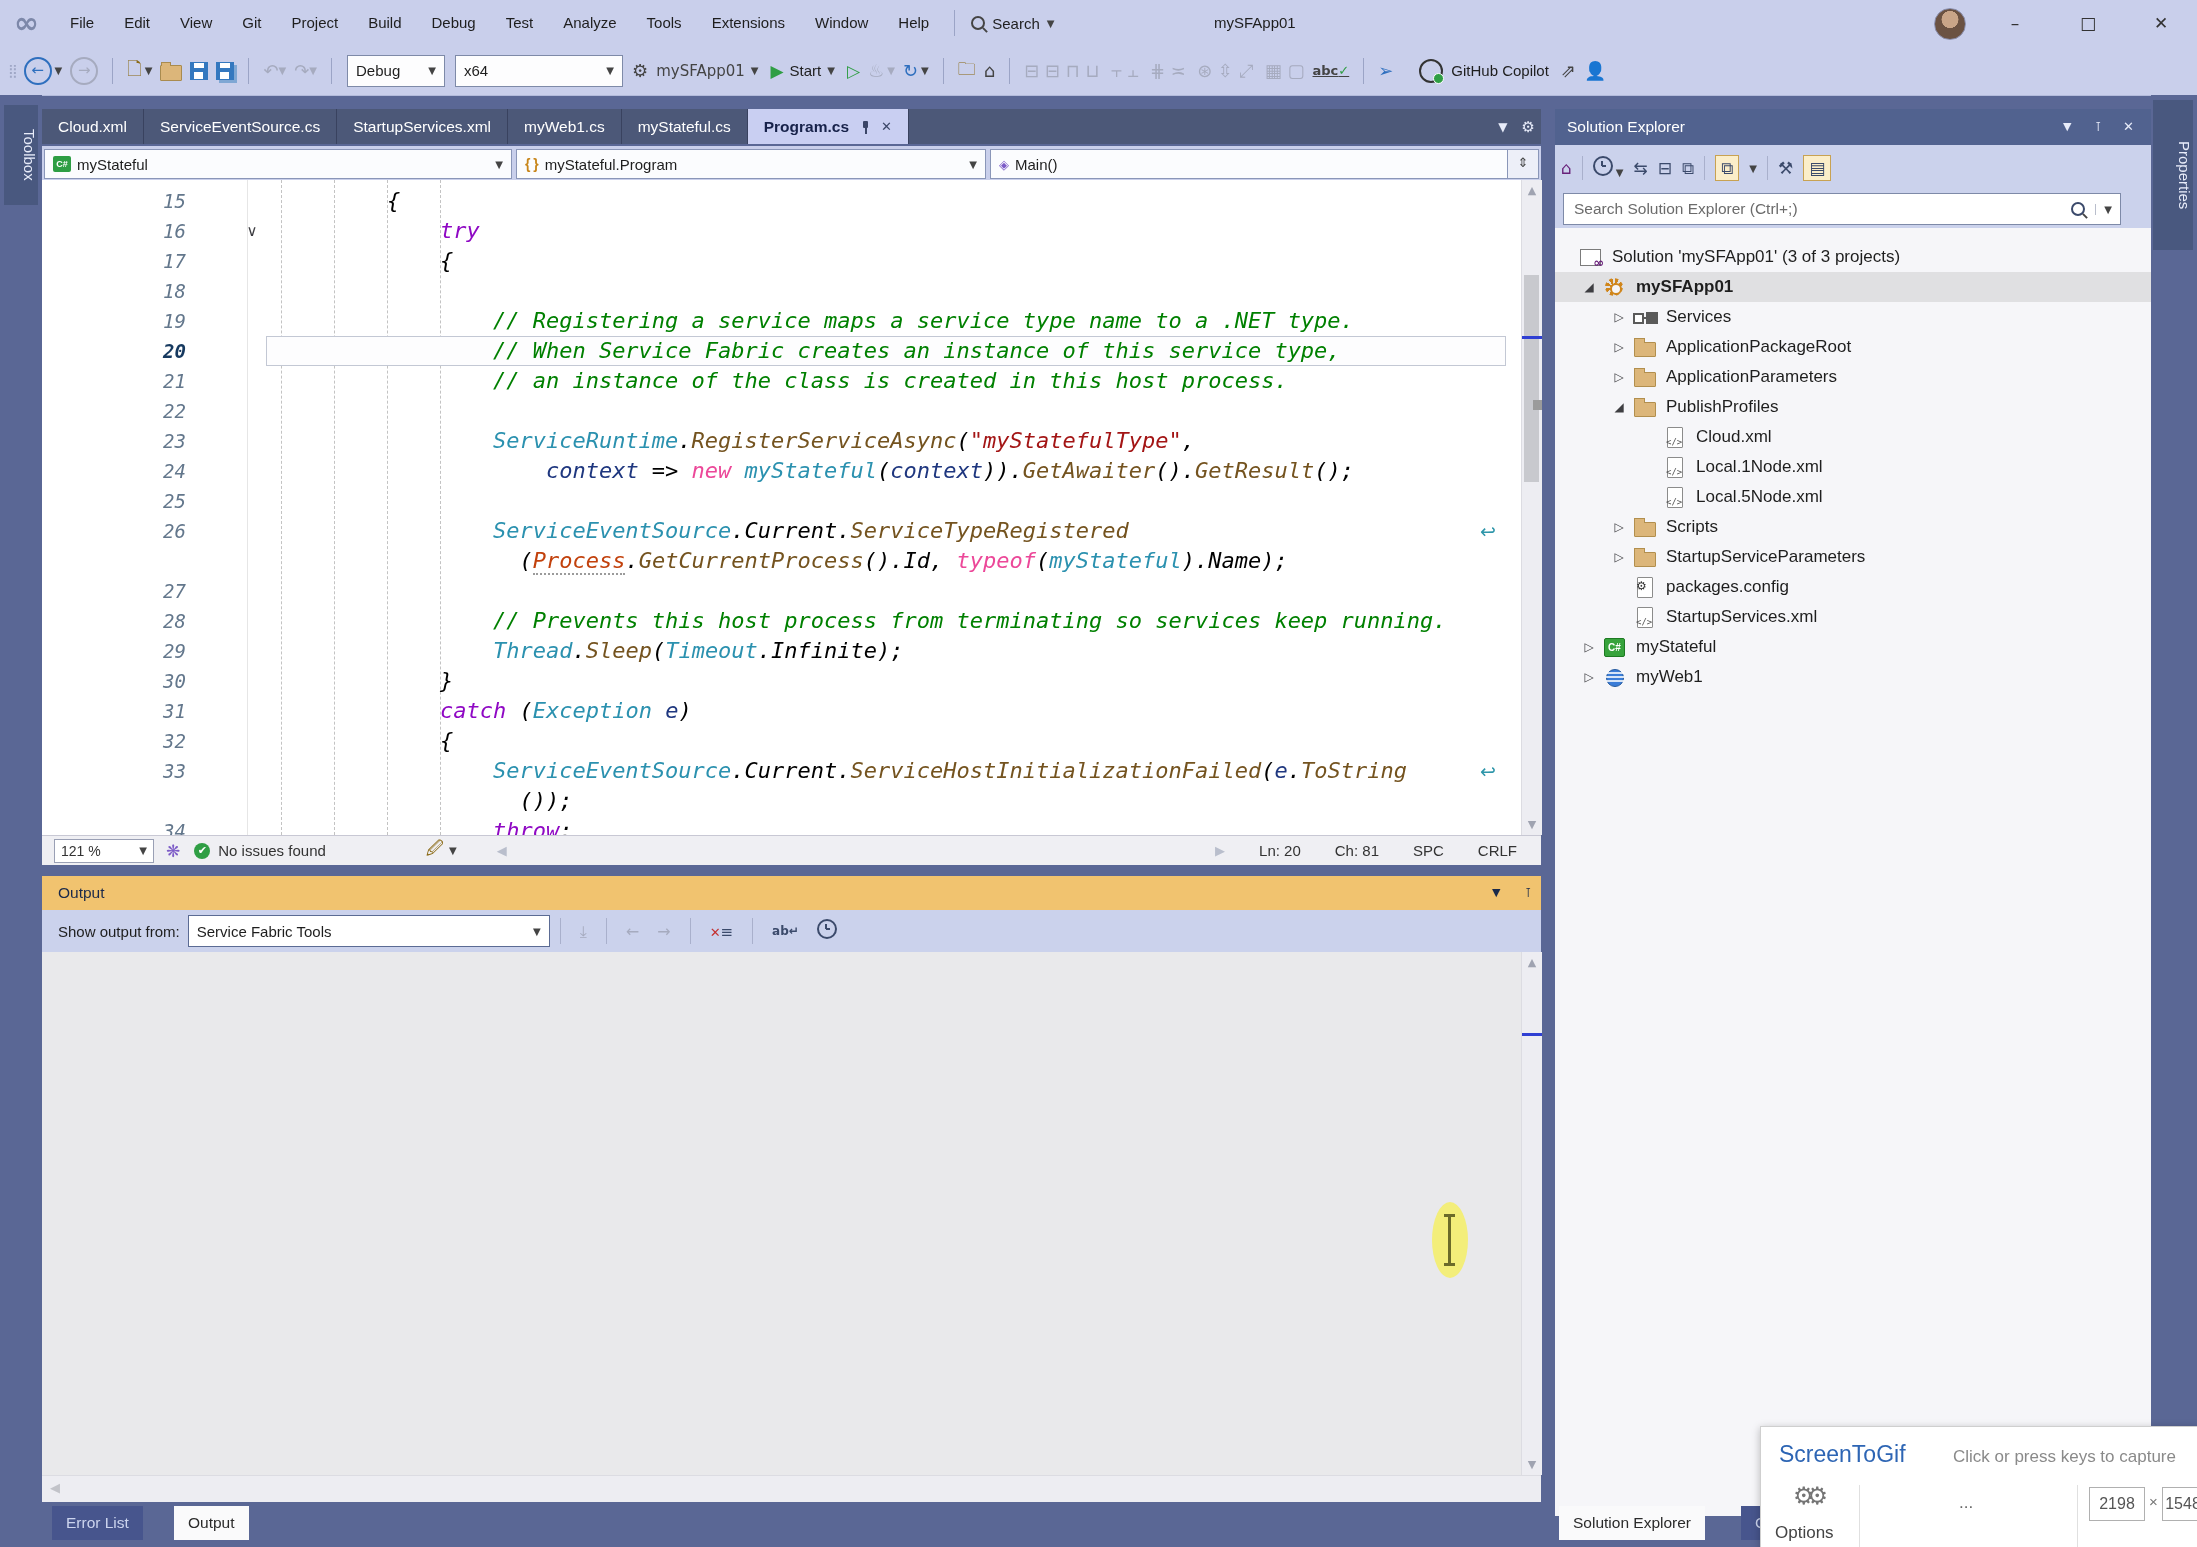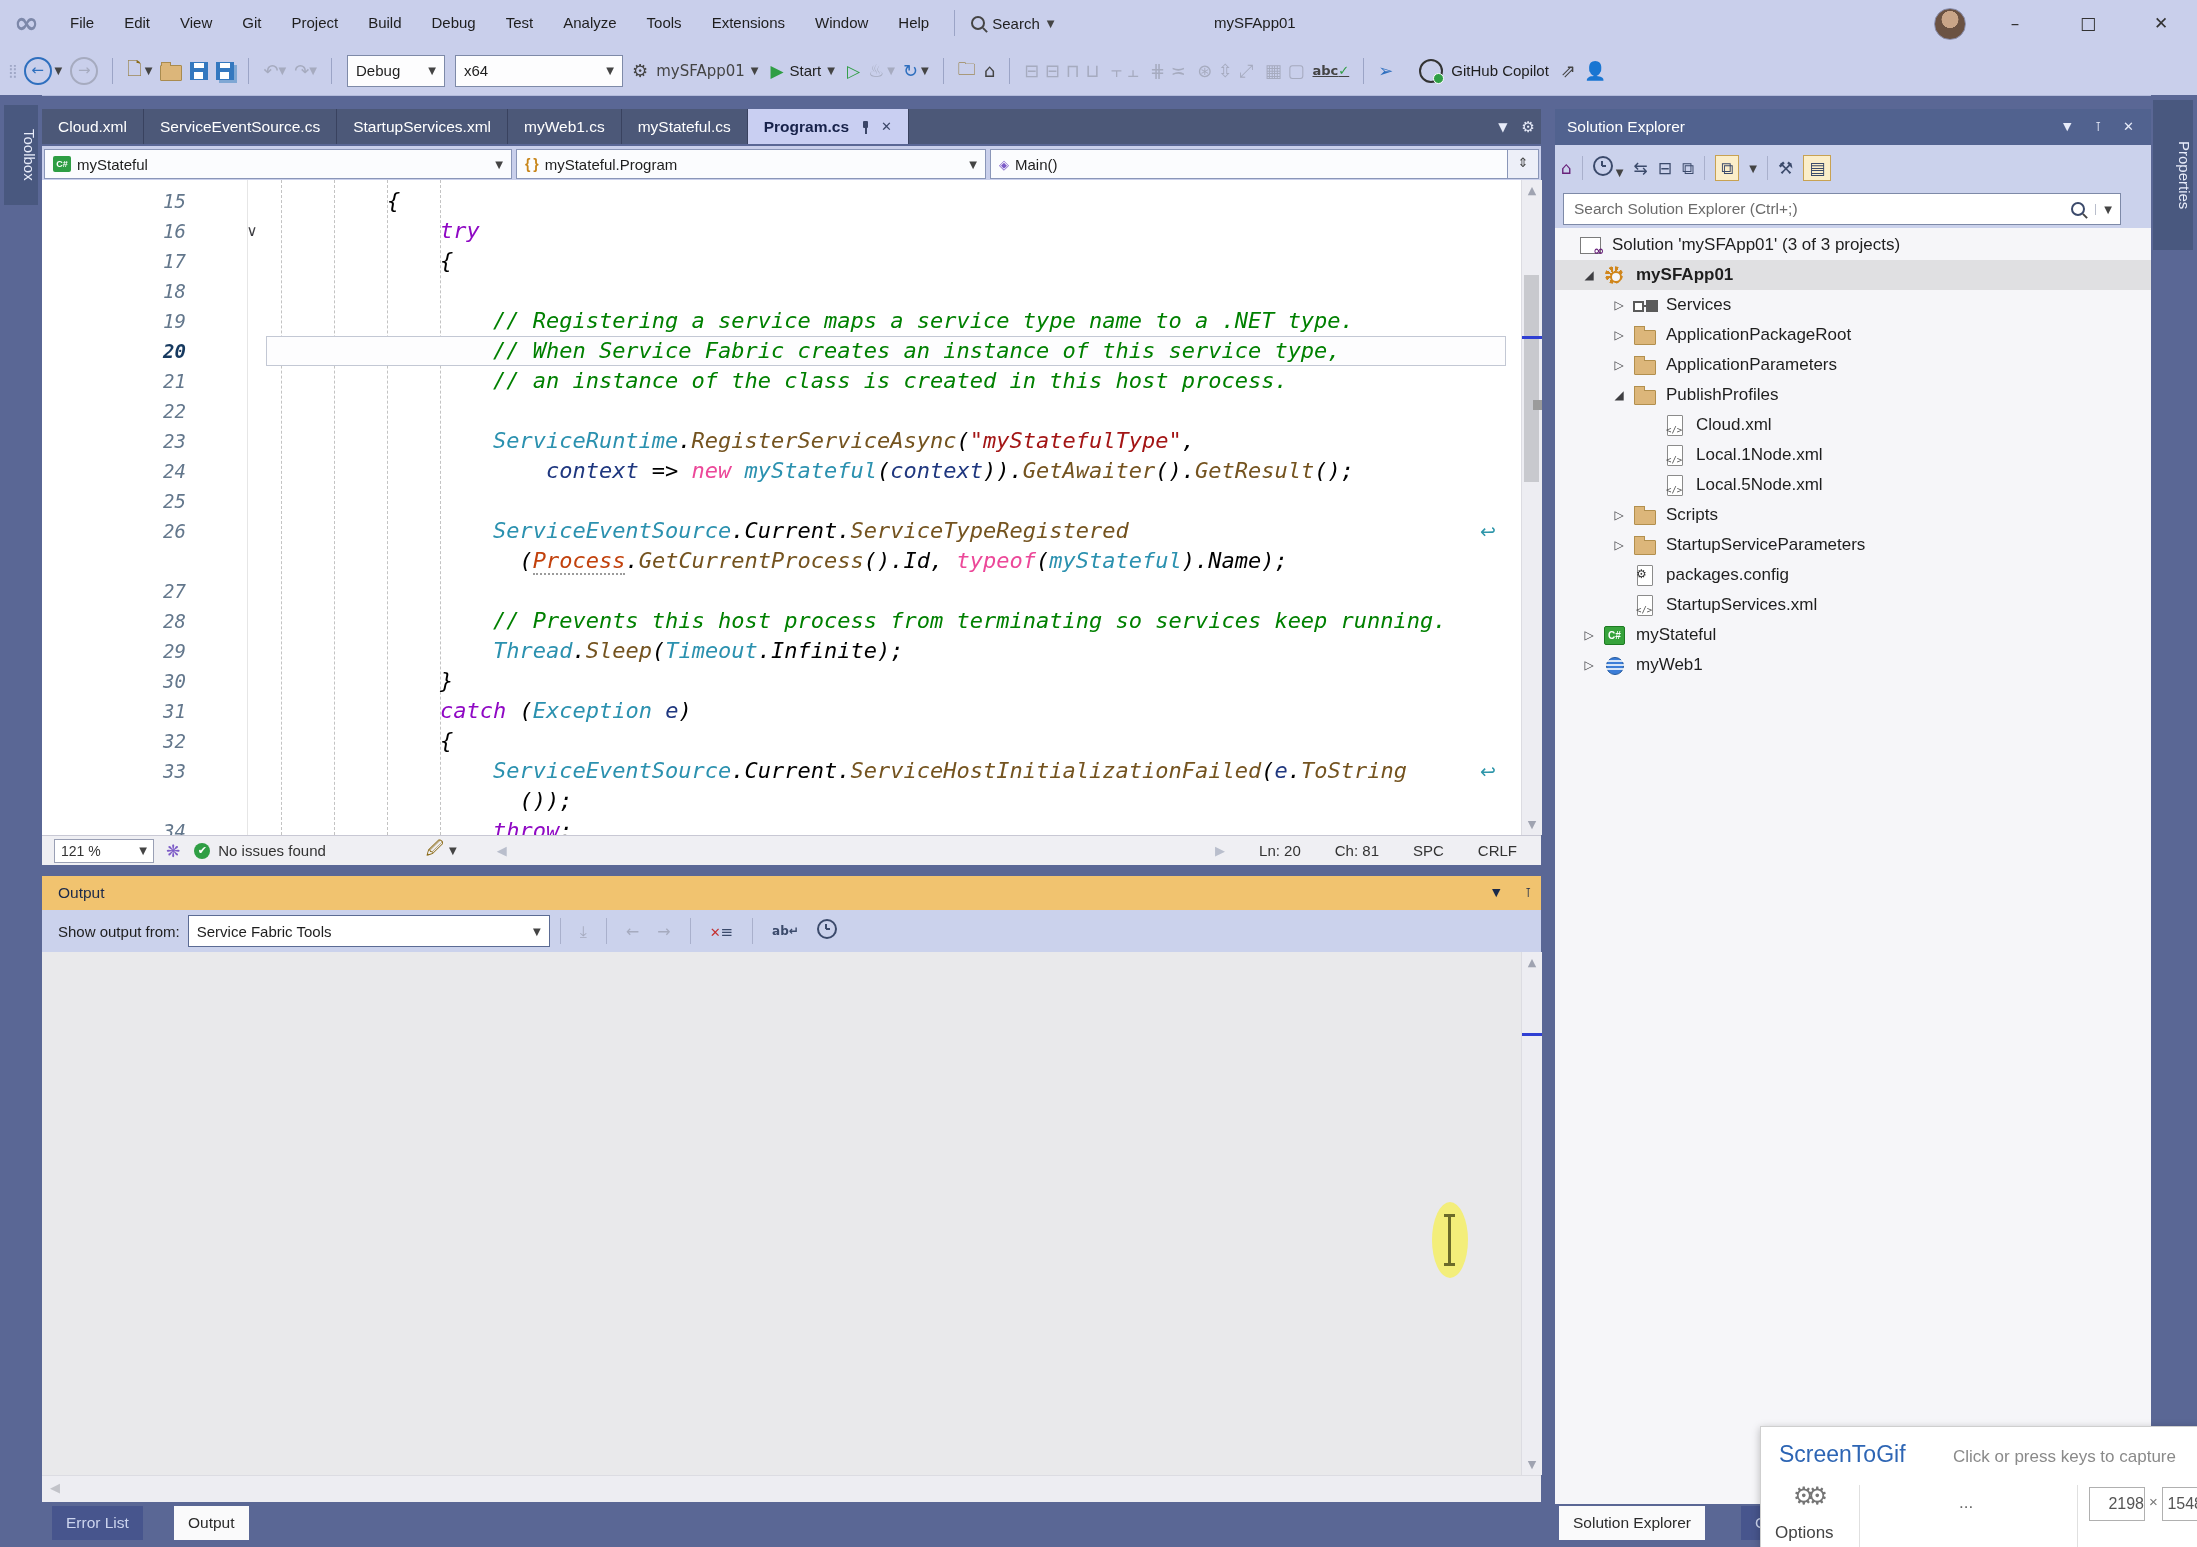--- a/index.html
+++ b/index.html
@@ -127,21 +127,21 @@
   .stitle .t{margin-left:12px;}
   .stitle-ic{position:absolute;top:0;height:36px;line-height:36px;color:#E8ECFA;font-family:"DejaVu Sans",sans-serif;font-size:13px;}
   .sbody{left:1555px;top:145px;width:596px;height:83px;background:#CBD2EC;}
   .stb{position:absolute;left:6px;top:4px;height:38px;display:flex;align-items:center;gap:10px;}
   .stb .g{font-size:17px;color:#3B4A6B;font-family:"DejaVu Sans",sans-serif;}
   .stb .hl{border:1px solid #C8A252;background:#FBEEC9;padding:2px 5px;}
   .ssearch{position:absolute;left:1563px;top:193px;width:556px;height:30px;background:#fff;border:1px solid #7E8AA8;display:flex;align-items:center;}
   .ssearch input{flex:1;border:none;outline:none;font-size:15.5px;color:#444;padding:0 10px;font-family:"Liberation Sans",sans-serif;background:transparent;}
   .ssearch input::placeholder{color:#6B6B6B;opacity:1;}
   .ssearch .dd{width:24px;border-left:1px solid #B9BECC;text-align:center;color:#444;font-size:10px;font-family:"DejaVu Sans",sans-serif;}
-  .tree{left:1555px;top:228px;width:596px;height:1274px;background:#F6F6F9;padding-top:2px;overflow:hidden;}
+  .tree{left:1555px;top:228px;width:596px;height:1274px;background:#F6F6F9;padding-top:14px;overflow:hidden;}
   .trow{display:flex;align-items:center;height:30px;font-size:17px;color:#1E1E1E;white-space:nowrap;}
   .trow.sel{background:#E0E0E2;}
   .trow.bold .tl{font-weight:bold;}
   .tarrow{width:28px;flex:none;text-align:center;font-size:12px;color:#3E3E42;font-family:"DejaVu Sans",sans-serif;}
   .tic{width:24px;height:22px;flex:none;margin-right:9px;position:relative;display:inline-block;}
   
   .tic.folder::before{content:"";position:absolute;left:1px;top:6px;width:20px;height:13px;background:#DCB67A;border:1px solid #B28F4E;border-radius:1px;}
   .tic.folder::after{content:"";position:absolute;left:1px;top:2px;width:9px;height:4px;background:#DCB67A;border:1px solid #B28F4E;border-bottom:none;}
   .tic.xml::before{content:"";position:absolute;left:4px;top:1px;width:14px;height:19px;background:#fff;border:1px solid #8B8B8B;border-radius:1px;}
   .tic.xml::after{content:"</>";position:absolute;left:3px;top:11px;font-size:9px;color:#555;font-family:"DejaVu Sans Mono",monospace;}
@@ -159,21 +159,21 @@
   .tic.sfapp::after{content:"";position:absolute;left:7px;top:7px;width:8px;height:8px;border-radius:50%;background:#F6F6F9;border:2px solid #D0861C;}
 
   
   .stg{left:1760px;top:1426px;width:437px;height:121px;background:#FFFFFF;border:1px solid #CFCFCF;box-shadow:0 2px 8px rgba(0,0,0,.25);overflow:hidden;}
   .stg-title{position:absolute;left:18px;top:14px;font-size:23px;color:#2D65B4;}
   .stg-hint{position:absolute;left:192px;top:20px;font-size:17px;color:#8A8A8A;}
   .stg-gears{position:absolute;left:32px;top:55px;font-size:24px;color:#757575;font-family:"DejaVu Sans",sans-serif;letter-spacing:-8px;}
   .stg-opt{position:absolute;left:14px;top:96px;font-size:17px;color:#444;}
   .stg-sep{position:absolute;top:58px;bottom:0;width:1px;background:#E0E0E0;}
   .stg-dots{position:absolute;left:198px;top:66px;font-size:17px;color:#666;}
-  .stg-num{position:absolute;top:60px;height:32px;width:54px;border:1px solid #B0B0B0;text-align:right;line-height:32px;font-size:16px;color:#555;}
+  .stg-num{position:absolute;top:60px;height:32px;width:54px;border:1px solid #B0B0B0;text-align:center;line-height:32px;font-size:16px;color:#555;}
   .stg-x{position:absolute;left:388px;top:66px;font-size:15px;color:#777;}
 </style>
 </head>
 <body>
 
 <div class="abs titlebar">
   <span class="vslogo ico">∞</span>
   <div class="menubar" id="menubar">
       <span class="menu-item">File</span>
       <span class="menu-item">Edit</span>

